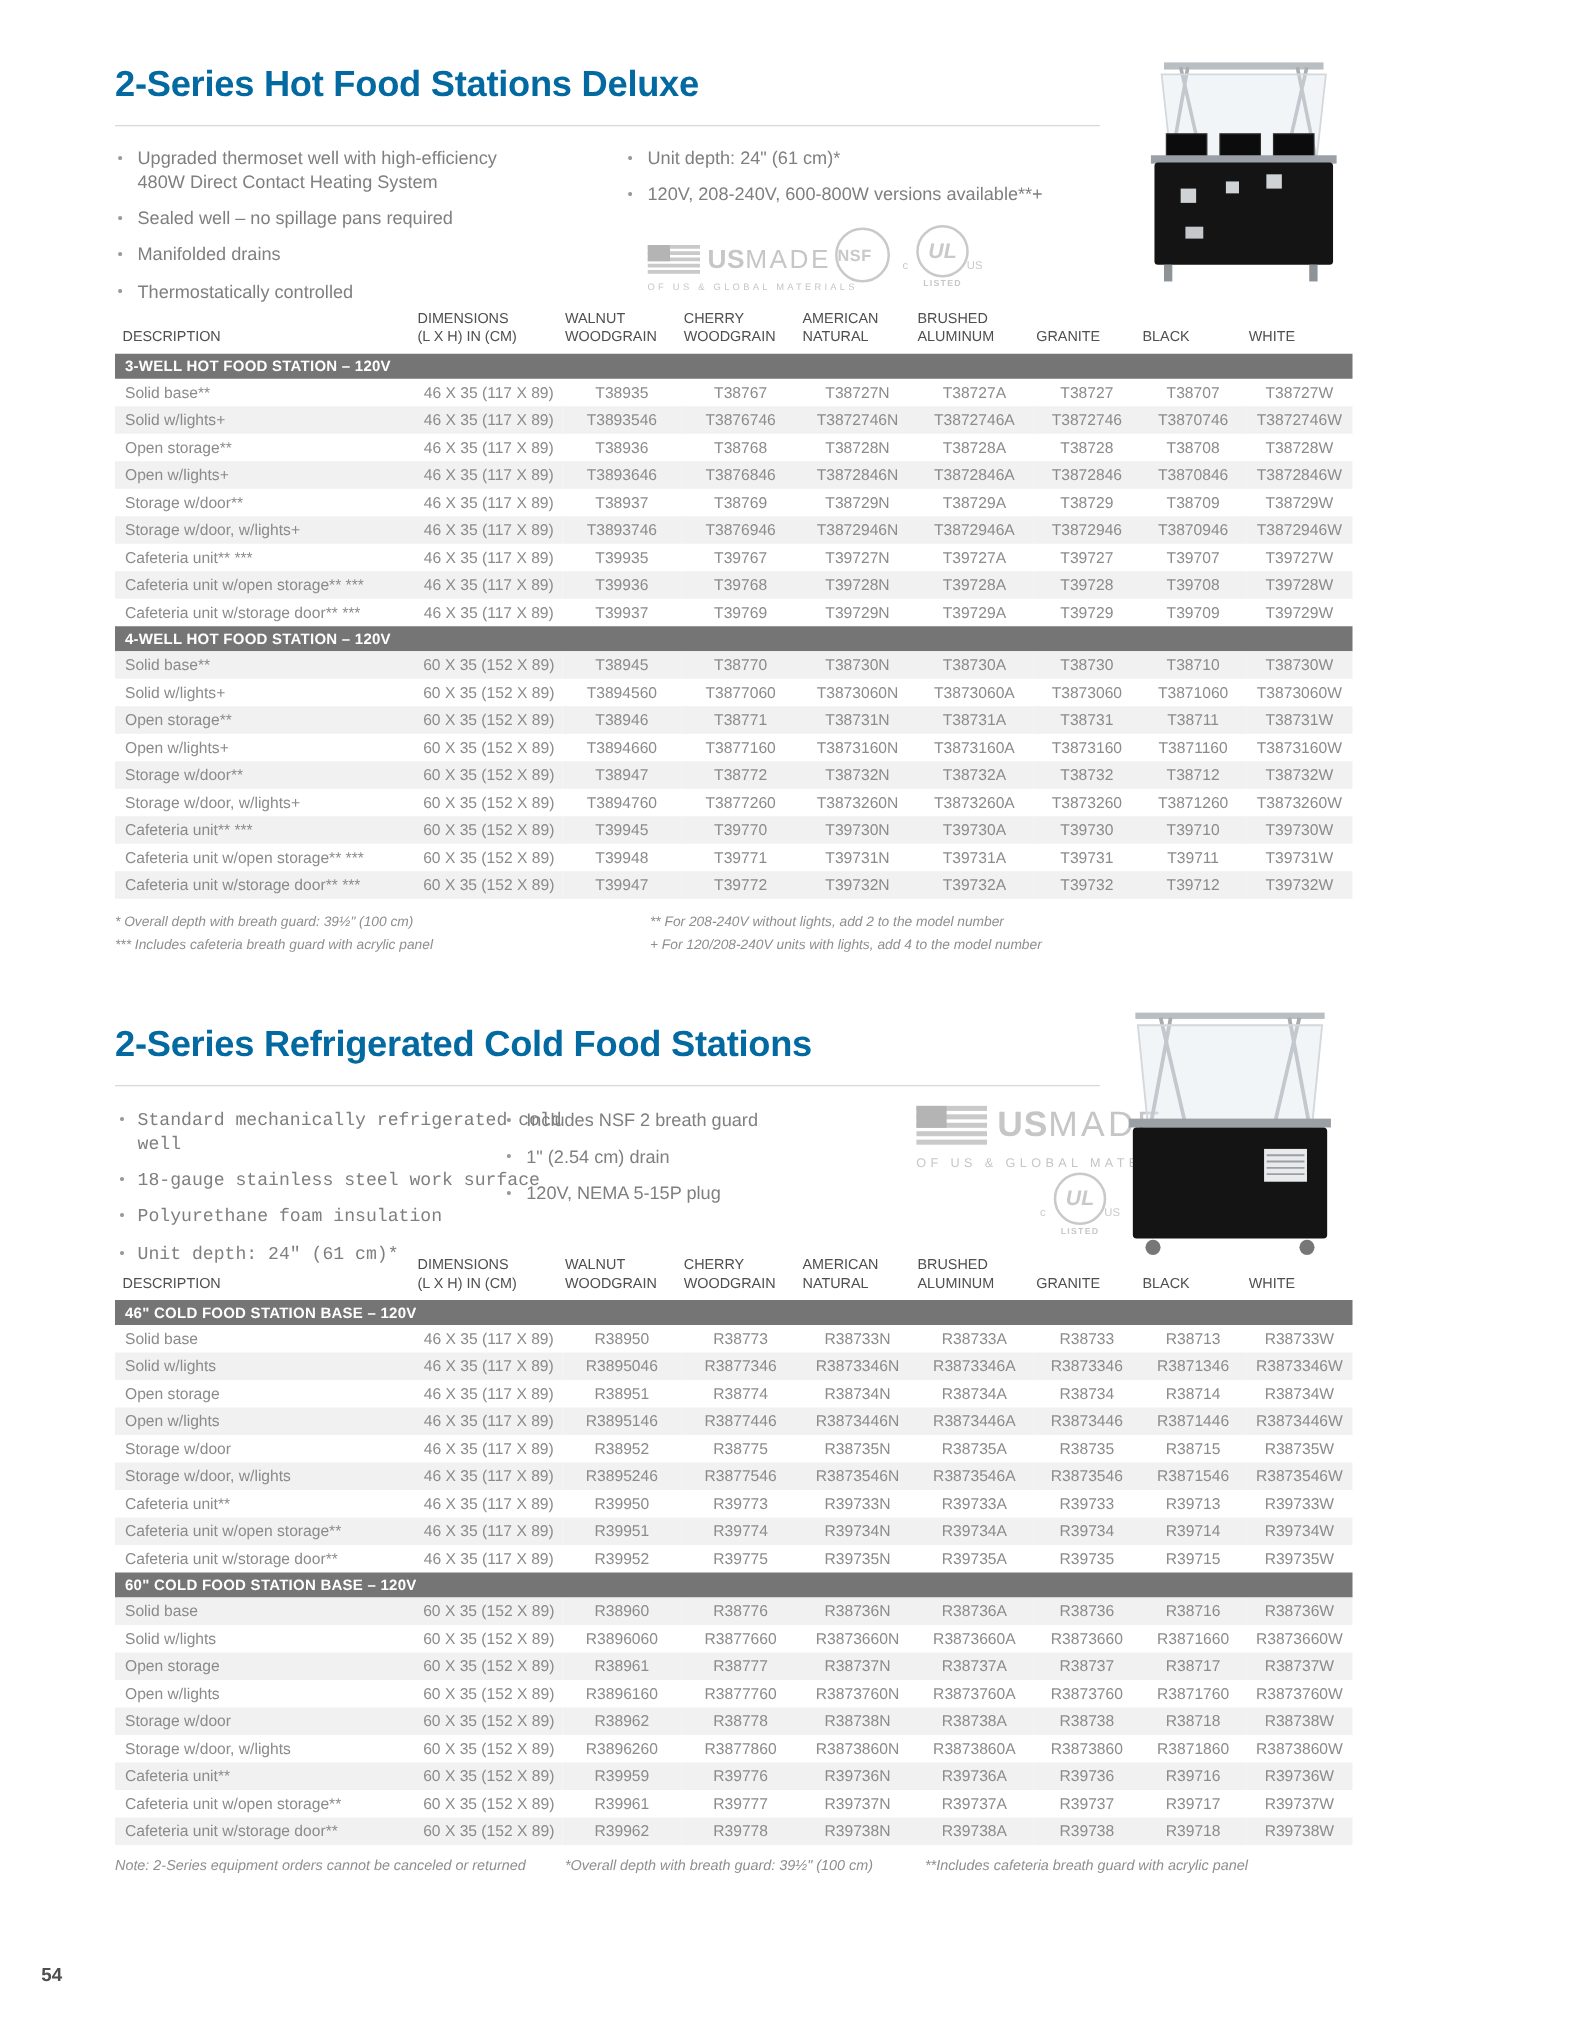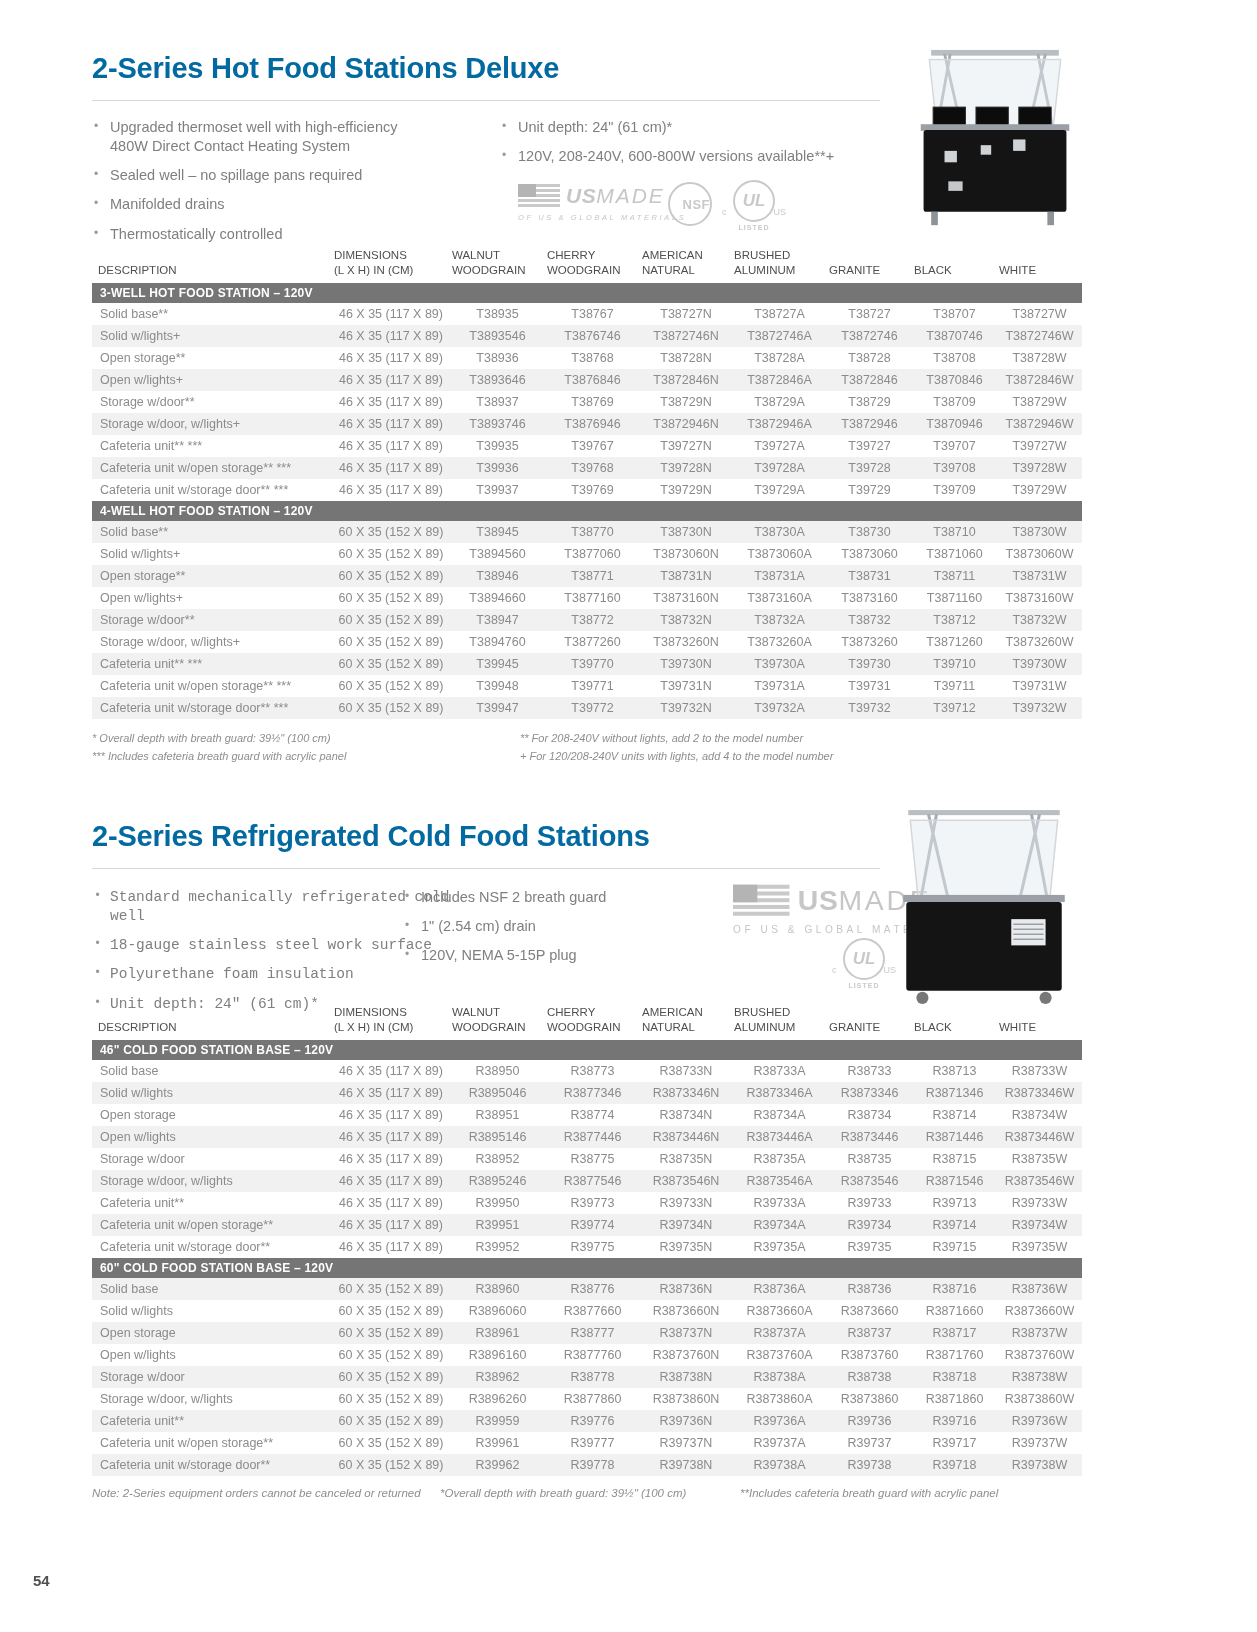--- a/index.html
+++ b/index.html
@@ -28,21 +28,21 @@
   .page-num { position:absolute; left:33px; top:1572px; font-size:15px; font-weight:700; color:#4f4f4f; }
 
   
   .usmade { position:absolute; color:#c6c6c6; width:170px; }
   .usmade .row { display:flex; align-items:center; gap:6px; }
   .usmade .us { font-weight:800; font-size:21px; letter-spacing:0.5px; }
   .usmade .made { font-weight:300; font-size:21px; letter-spacing:2px; }
   .usmade .sub { font-size:7.5px; letter-spacing:2.6px; margin-top:3px; white-space:nowrap; }
   .usmade.lg { transform:scale(1.35); transform-origin:top left; }
 
-  .nsf { position:absolute; width:44px; height:44px; border:2.5px solid #c9c9c9; border-radius:50%; display:flex; align-items:center; justify-content:flex-end; color:#c9c9c9; font-weight:800; font-size:13px; letter-spacing:0.5px; }
+  .nsf { position:absolute; width:44px; height:44px; border:2.5px solid #c9c9c9; border-radius:50%; display:flex; align-items:center; justify-content:flex-start; color:#c9c9c9; font-weight:800; font-size:13px; letter-spacing:0.5px; }
 
   .ul-logo { position:absolute; width:72px; color:#c9c9c9; }
   .ul-circle { width:42px; height:42px; border:2.5px solid #c9c9c9; border-radius:50%; margin:0 auto; display:flex; align-items:center; justify-content:center; font-weight:800; font-size:17px; font-style:italic;text-align:center; }
   .ul-c { position:absolute; left:4px; bottom:14px; font-size:9px; }
   .ul-us { position:absolute; right:4px; bottom:14px; font-size:9px; }
   .ul-listed { text-align:center; font-size:7px; font-weight:700; letter-spacing:1px; margin-top:2px; }
 
   .product { position:absolute; }
 </style>
 </head>
@@ -57,21 +57,21 @@
       <li>Upgraded thermoset well with high-efficiency 480W Direct Contact Heating System</li>
       <li>Sealed well – no spillage pans required</li>
       <li>Manifolded drains</li>
       <li>Thermostatically controlled</li>
     </ul>
   <ul class="bullets" style="left:500px; top:118px; width:390px;">
       <li>Unit depth: 24" (61 cm)*</li>
       <li>120V, 208-240V, 600-800W versions available**+</li>
     </ul>
 
-  <div class="usmade" style="left:518px; top:182px;font-style:italic;">
+  <div class="usmade" style="left:518px; top:194px;">
     <div class="row">
       <svg width="42" height="28" viewBox="0 0 42 28">
         <rect x="0" y="2" width="42" height="3" fill="#c9c9c9"></rect>
         <rect x="0" y="7" width="42" height="3" fill="#c9c9c9"></rect>
         <rect x="0" y="12" width="42" height="3" fill="#c9c9c9"></rect>
         <rect x="0" y="17" width="42" height="3" fill="#c9c9c9"></rect>
         <rect x="0" y="22" width="42" height="3" fill="#c9c9c9"></rect>
         <rect x="0" y="2" width="18" height="13" fill="#b4b4b4"></rect>
       </svg>
       <div>
@@ -645,17 +645,17 @@
           <td>R39738N</td>
           <td>R39738A</td>
           <td>R39738</td>
           <td>R39718</td>
           <td>R39738W</td>
         </tr>
       </tbody>
     </table>
 
   <span class="note-seg" style="left:92px; top:1487px;">Note: 2-Series equipment orders cannot be canceled or returned</span>
-  <span class="note-seg" style="left:440px; top:1487px;">*Overall depth with breath guard: 39½" (100 cm)</span>
+  <span class="note-seg" style="left:452px; top:1487px;">*Overall depth with breath guard: 39½" (100 cm)</span>
   <span class="note-seg" style="left:740px; top:1487px;">**Includes cafeteria breath guard with acrylic panel</span>
 
   <div class="page-num">54</div>
 </div>
 
 </body></html>

